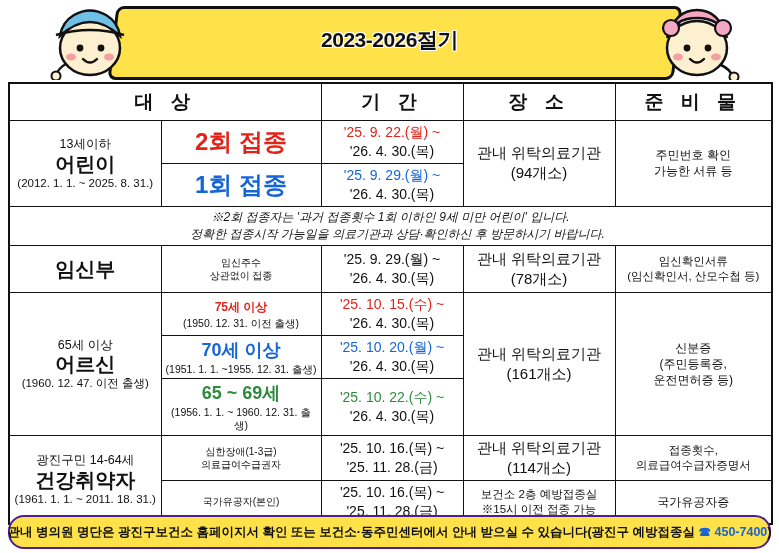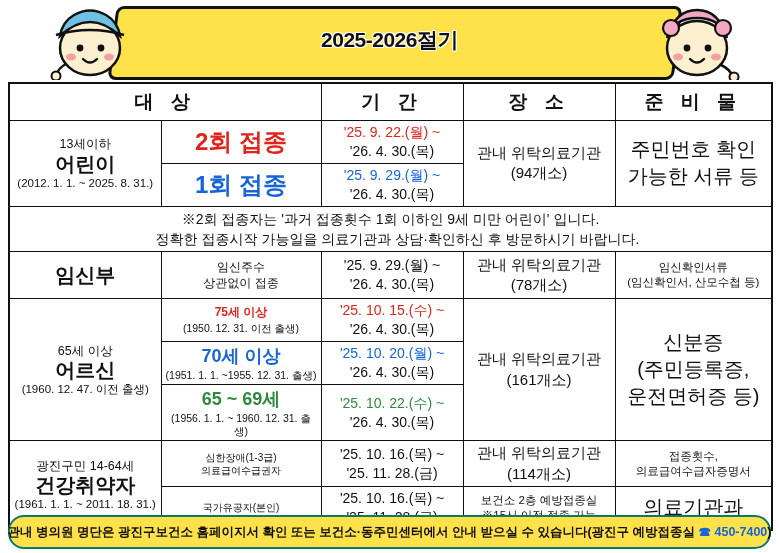--- a/index.html
+++ b/index.html
@@ -78,36 +78,36 @@
   .age-sub{font-size:10.5px;color:#111;line-height:1.25;margin-top:1px;}
 
   .period{font-size:14px;line-height:1.35;}
   .period .p1{font-weight:normal;}
   .period.red .p1{color:#e2231a;}
   .period.blue .p1{color:#1565d8;}
   .period.green .p1{color:#2e8b3d;}
   .period .p2{color:#111;}
 
   .place{font-size:15px;line-height:1.35;}
-  .prep{font-size:20px;line-height:1.35;}
+  .prep{font-size:12px;line-height:1.35;}
   .prep-small{font-size:11.5px;line-height:1.3;}
 
   .note-row{
-    font-size:14px;text-align:left;padding:5px 10px;line-height:1.45;
-  }
-
-  .mid{font-size:12px;line-height:1.35;}
+    font-size:12px;text-align:left;padding:5px 10px;line-height:1.45;font-style:italic;
+  }
+
+  .mid{font-size:10px;line-height:1.35;font-family:Liberation Serif, serif;}
   .mid-b{font-size:10px;line-height:1.3;}
 
   
   .footer{
     position:absolute;left:8px;right:8px;bottom:4px;
     height:30px;
     background:#ffe14a;
-    border:2px solid #0f766e;
+    border:2px solid #4c1d95;
     border-radius:16px;
     display:flex;align-items:center;justify-content:center;
     font-size:12.5px;font-weight:bold;color:#111;
   }
   .footer .phone{color:#1565d8;}
   .foot-mascot{width:24px;height:24px;margin:0 6px;flex:0 0 auto;}
   .foot-text{white-space:nowrap;}
 </style>
 </head>
 <body>
@@ -139,21 +139,21 @@
       <circle cx="57" cy="46" r="3.4" fill="#111"></circle>
       <ellipse cx="27" cy="55" rx="5" ry="3.4" fill="#f4a0a0"></ellipse>
       <ellipse cx="65" cy="55" rx="5" ry="3.4" fill="#f4a0a0"></ellipse>
       <path d="M39 57 q7 7 14 0" fill="none" stroke="#111" stroke-width="2.4" stroke-linecap="round"></path>
       <path d="M70 63 q9 4 12 12" stroke="#111" stroke-width="2.5" fill="none"></path>
       <circle cx="83" cy="75" r="4.5" fill="#fdf0d0" stroke="#111" stroke-width="2"></circle>
     </svg>
 
     <div class="hdr-banner">
       <div class="hdr-text-wrap">
-        <div class="hdr-line1">2025-2026절기</div>
+        <div class="hdr-line1">2023-2026절기</div>
       </div>
     </div>
   </div>
 
   <table class="tbl">
     <colgroup>
       <col style="width:152px">
       <col style="width:160px">
       <col style="width:142px">
       <col style="width:152px">
@@ -303,21 +303,21 @@
       </td>
       <td class="period">
         <div class="p2">'25. 10. 16.(목) ~</div>
         <div class="p2">'25. 11. 28.(금)</div>
       </td>
       <td class="prep-small">
         <div>보건소 2층 예방접종실</div>
         <div>※15시 이전 접종 가능</div>
       </td>
       <td class="prep">
-        <div>의료기관과</div>
+        <div>국가유공자증</div>
       </td>
     </tr>
   </tbody>
     </table>
 
   <div class="footer">
     <svg class="foot-mascot" viewBox="0 0 24 24">
       <circle cx="12" cy="13" r="9" fill="#fdf0d0" stroke="#111" stroke-width="1.6"></circle>
       <path d="M3.5 10 Q12 2 20.5 10 Q19 5 12 4 Q5 5 3.5 10 Z" fill="#6ec1e4" stroke="#111" stroke-width="1.4"></path>
       <circle cx="9" cy="13" r="1.3" fill="#111"></circle>

